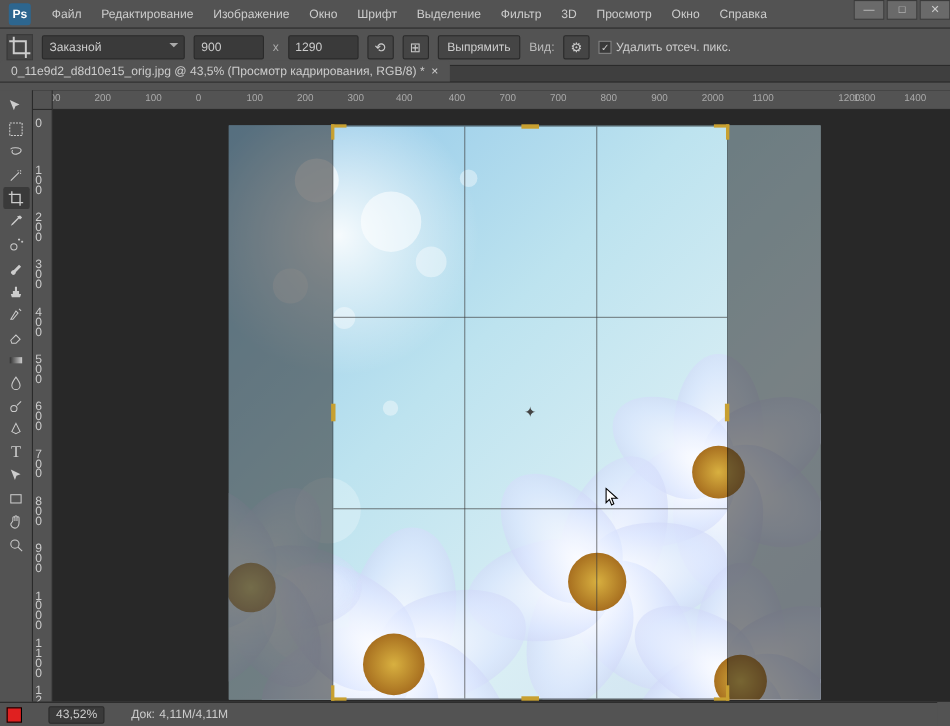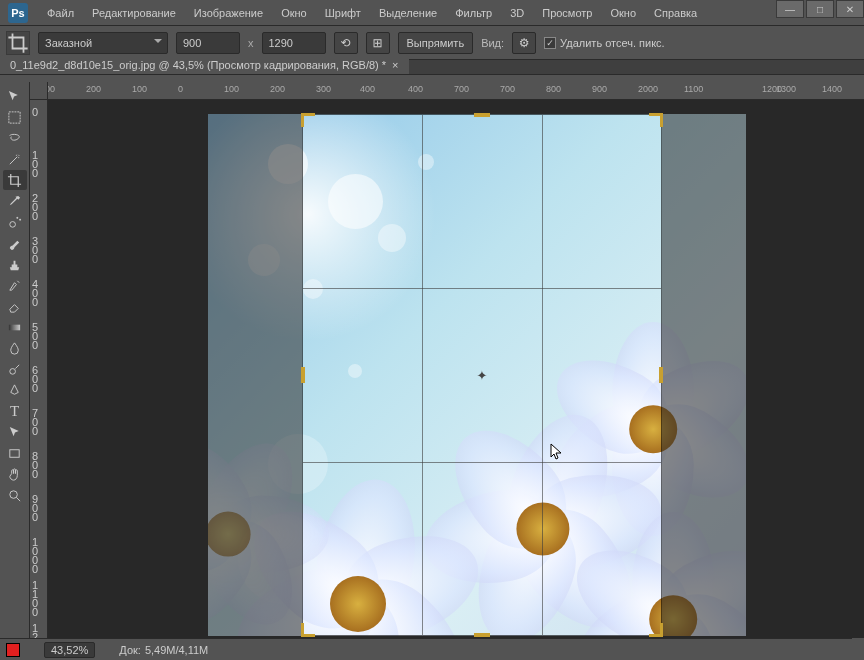--- a/index.html
+++ b/index.html
@@ -428,15 +428,15 @@
       </div>
     </div>
   </div>
 </div>
 
 <div class="statusbar">
   <div class="swatch"></div>
   <div class="zoom-box">43,52%</div>
   <div style="display:flex;gap:4px">
     <span>Док:</span>
-    <span>5,49M/4,11M</span>
+    <span>4,11M/4,11M</span>
   </div>
 </div>
 
 </body></html>

